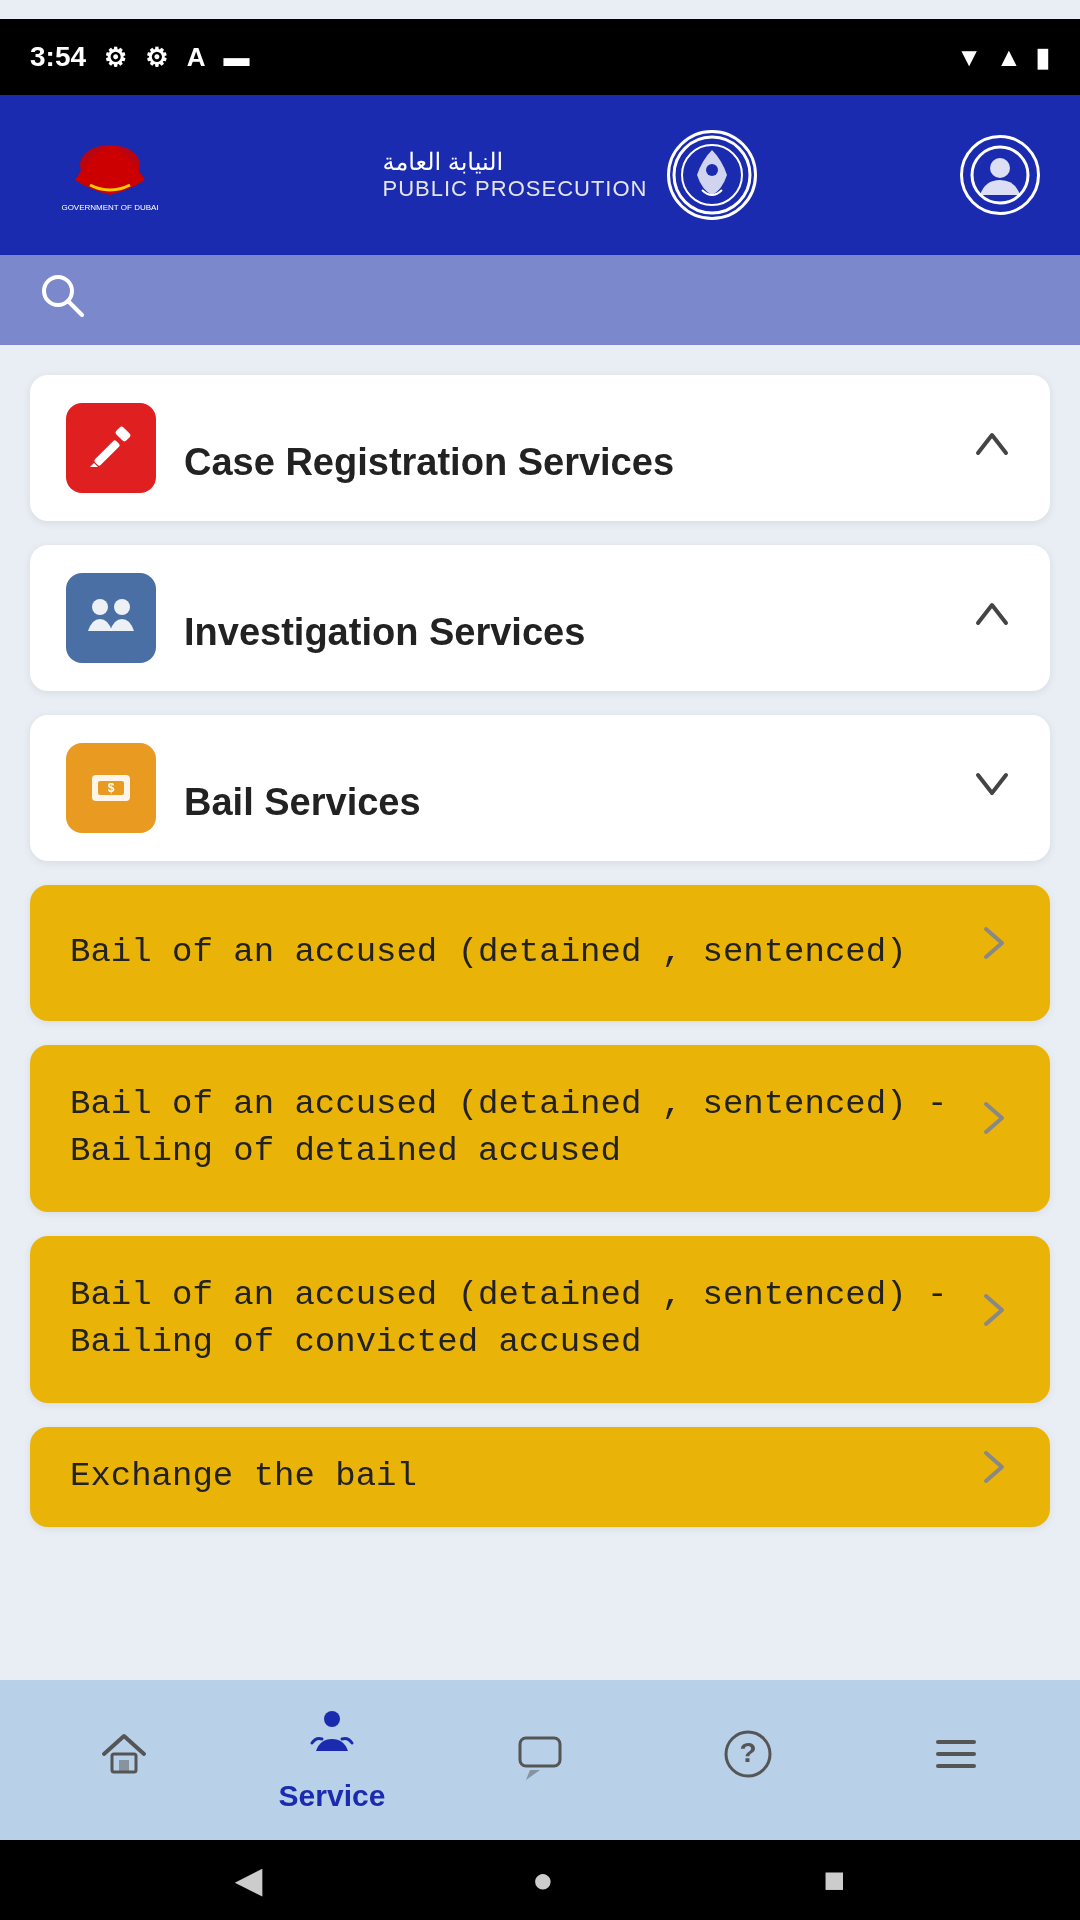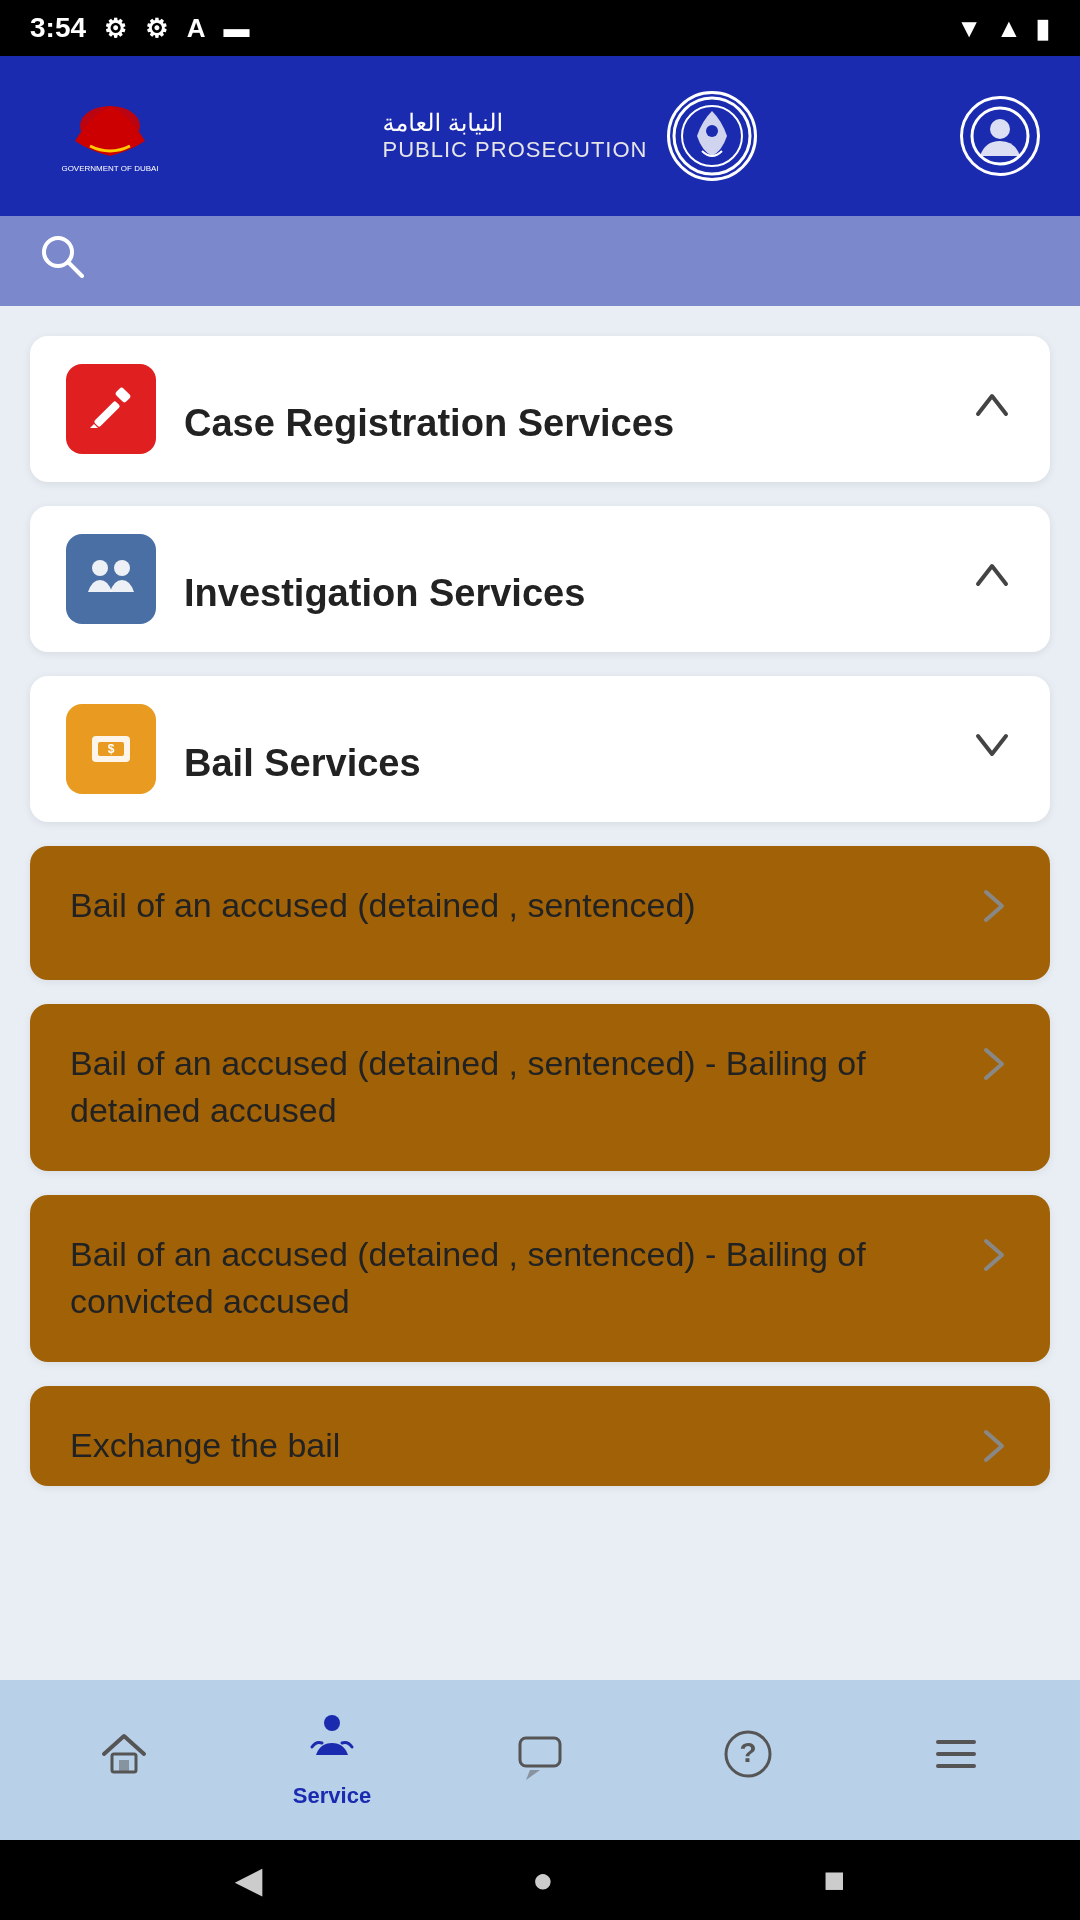--- a/index.html
+++ b/index.html
@@ -11,27 +11,28 @@
       background: #e8eef4;
       font-family: Arial, sans-serif;
       display: flex;
       flex-direction: column;
     }
 
     
     .status-bar {
       background: #000;
       color: #fff;
-      height: 56px;
+      height: 76px;
       display: flex;
       align-items: center;
       justify-content: space-between;
       padding: 0 30px;
       font-size: 28px;
       font-weight: bold;
+      margin-top: 19px;
     }
     .status-bar-left { display: flex; align-items: center; gap: 18px; }
     .status-bar-right { display: flex; align-items: center; gap: 14px; }
     .status-icon { font-size: 26px; }
 
     
     .header {
       background: #1a2bb0;
       height: 160px;
       display: flex;
@@ -130,29 +131,31 @@
       color: #222;
       margin-top: 28px;
     }
     .chevron-up, .chevron-down {
       font-size: 44px;
       color: #444;
     }
 
     
     .sub-item {
-      background: #a16207;
+      background: #eab308;
       border-radius: 18px;
       padding: 36px 40px;
       display: flex;
+      align-items: center;
       justify-content: space-between;
       box-shadow: 0 2px 8px rgba(0,0,0,0.07);
       font-size: 34px;
       color: #222;
       line-height: 1.4;
+      font-family: Liberation Mono, monospace;
     }
     .sub-item-chevron {
       font-size: 44px;
       color: #888;
       flex-shrink: 0;
       margin-left: 20px;
     }
 
     
     .bottom-nav {
@@ -173,21 +176,21 @@
       flex: 1;
     }
     .nav-item.active {
       color: #1a2bb0;
       font-weight: bold;
     }
     .nav-icon {
       font-size: 52px;
     }
     .nav-label {
-      font-size: 22px;
+      font-size: 30px;
     }
 
     
     .android-bar {
       background: #000;
       height: 80px;
       display: flex;
       align-items: center;
       justify-content: space-around;
       padding: 0 100px;

